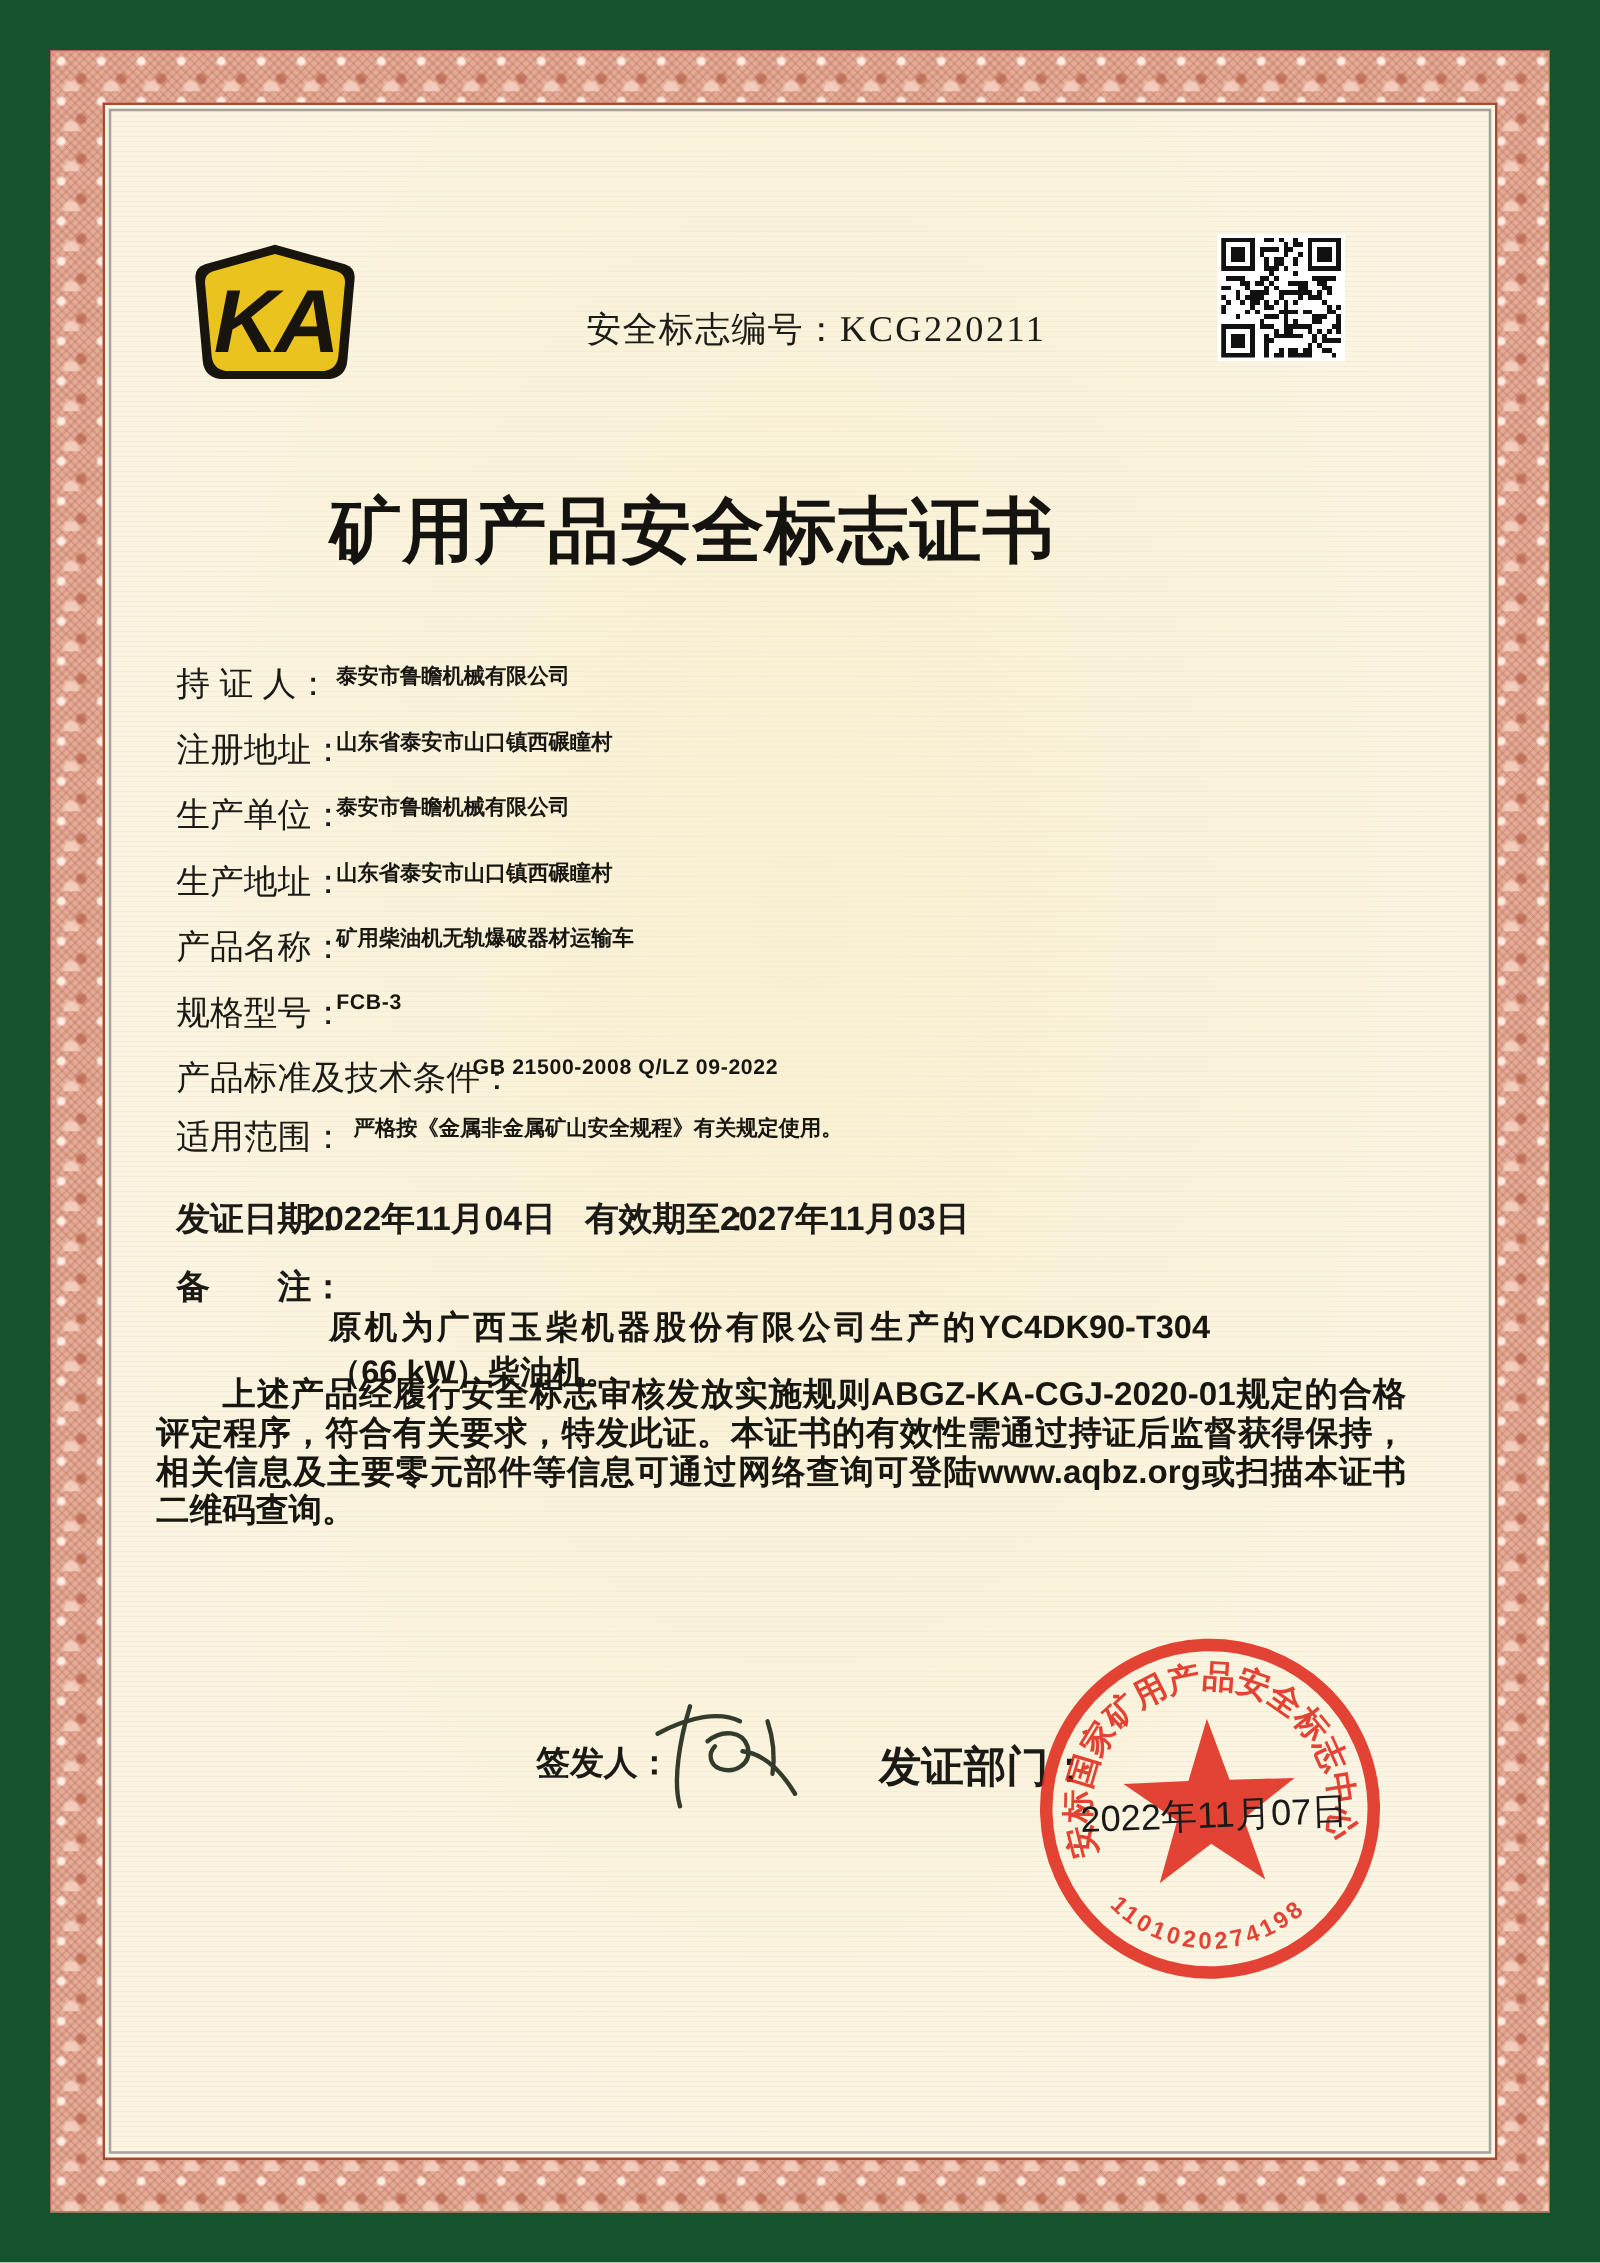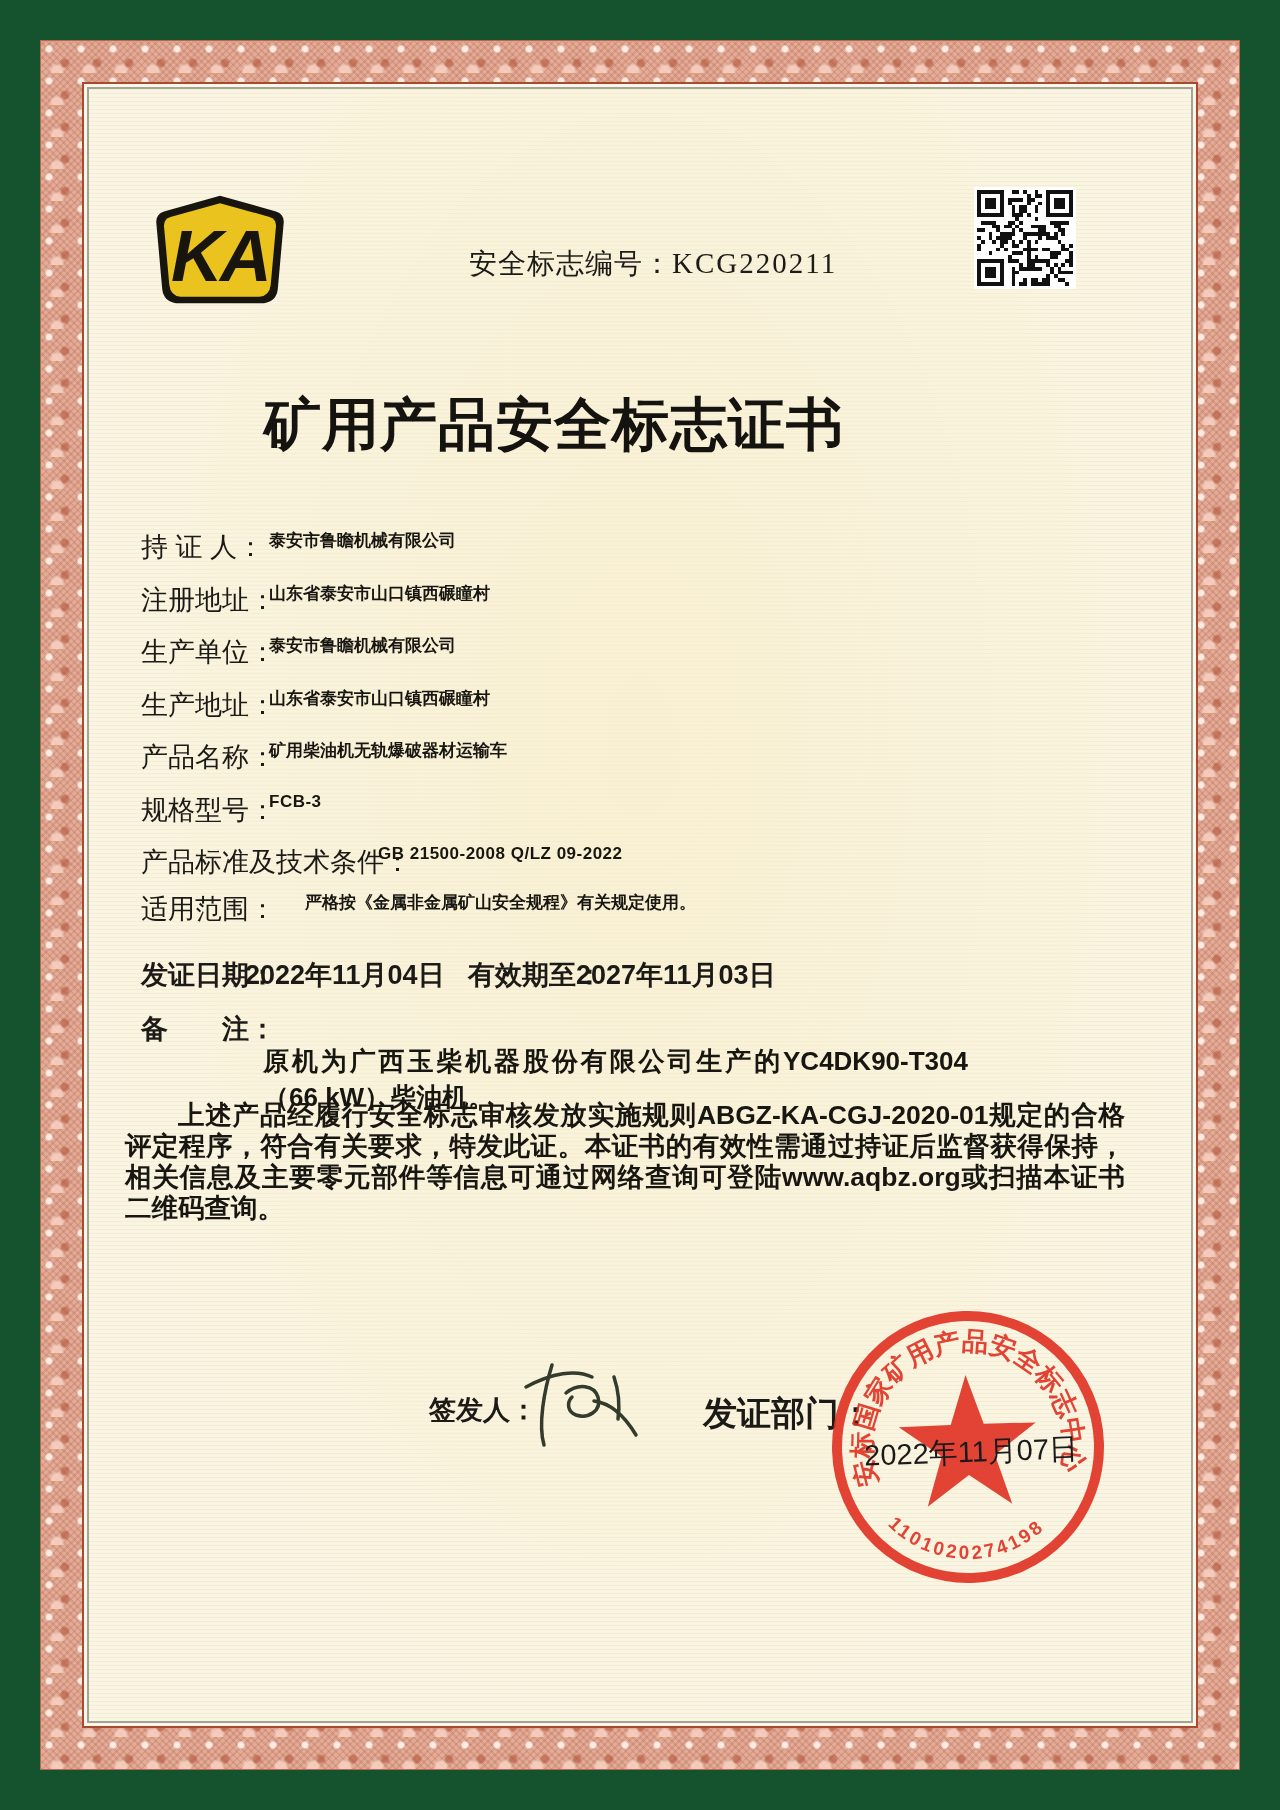--- a/index.html
+++ b/index.html
@@ -32,21 +32,21 @@
          color:#15130f;letter-spacing:1px;white-space:nowrap;}
   
   .frow{left:0;width:1104px;height:34px;}
   .frow .lbl{position:absolute;left:52px;font-size:27px;font-weight:400;color:#1c1a16;white-space:pre;}
   .frow .val{position:absolute;left:180px;font-size:17px;font-weight:700;color:#181611;
              font-family:"Liberation Serif",serif;white-space:nowrap;}
   .f0{top:440px}.f1{top:493px}.f2{top:545px}.f3{top:598px}.f4{top:650px}
   .f5{top:703px}.f6{top:755px}.f7{top:802px}
   .f5 .val,.f6 .val{font-family:"Liberation Sans",sans-serif;letter-spacing:.5px;}
   .f6 .val{left:289px;}
-  .f7 .val{left:194px;margin-left:22px;}
+  .f7 .val{left:194px;}
   
   .dates{top:868px;left:0;width:1104px;height:34px;font-size:27px;color:#1c1a16;}
   .dates span{position:absolute;white-space:nowrap;}
   .d-l1{left:52px;font-weight:700;}
   .d-v1{left:156px;font-weight:700;}
   .d-l2{left:379px;font-weight:700;}
   .d-v2{left:487px;font-weight:700;}
   
   .remark{top:922px;left:0;width:1104px;}
   .remark .lbl{position:absolute;left:52px;font-size:27px;font-weight:700;color:#1c1a16;white-space:pre;}

